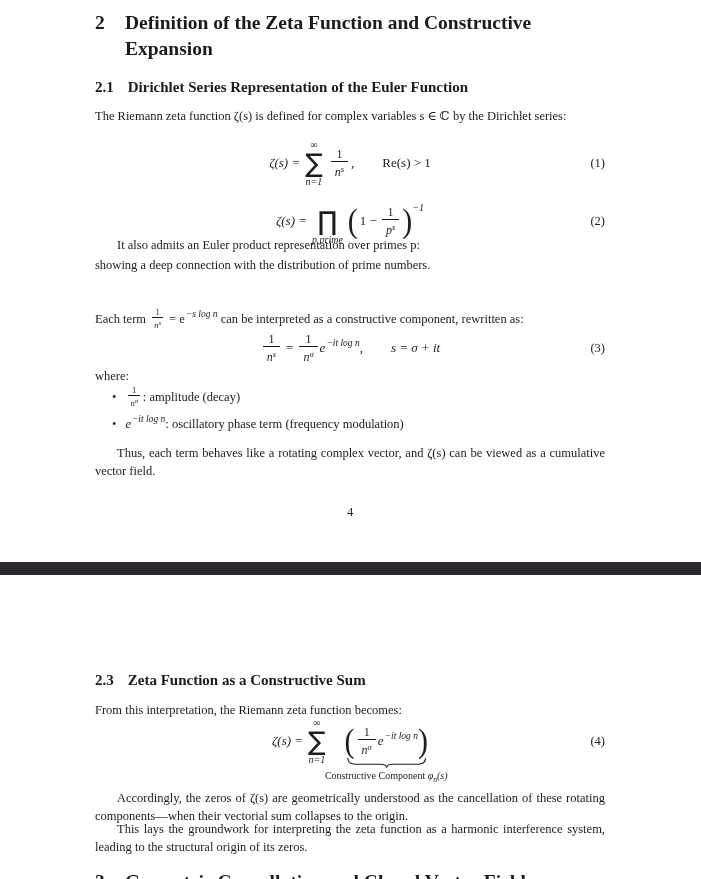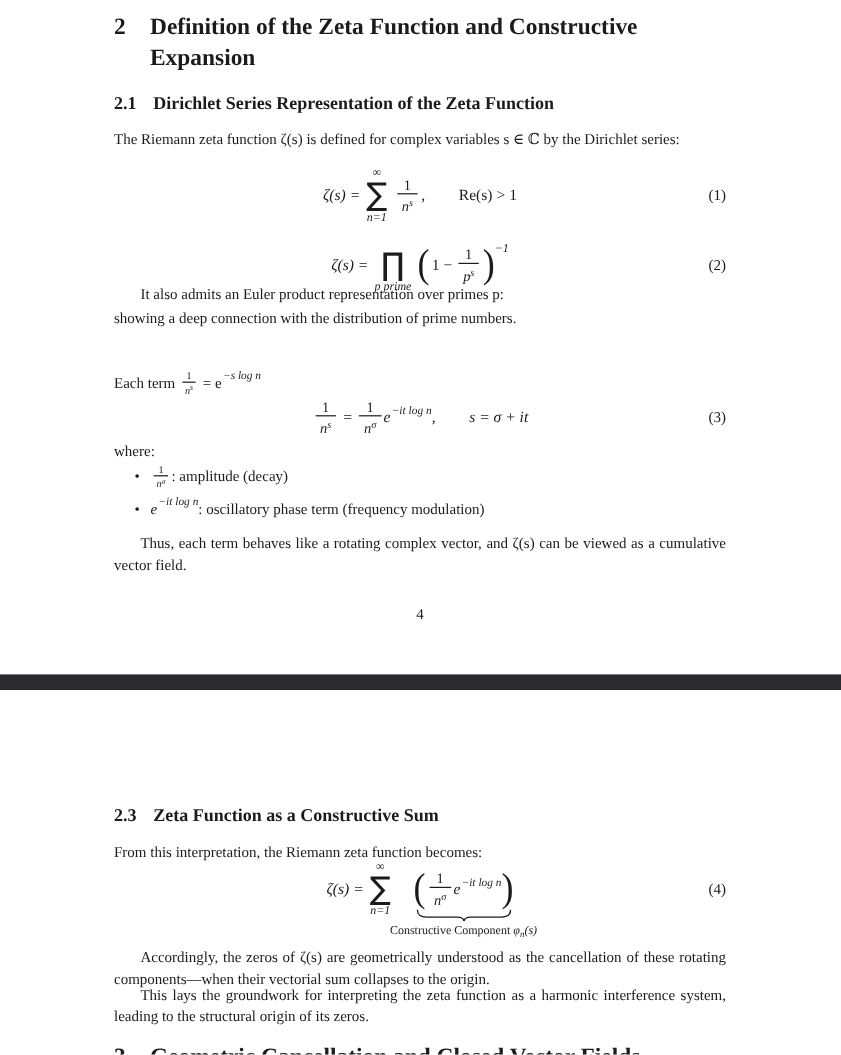--- a/index.html
+++ b/index.html
@@ -62,21 +62,21 @@
 <div class="page">
 
   <h1 class="abs sec" style="top:10px;">
     <span class="num">2</span>
     <span class="title">Definition of the Zeta Function and Constructive
 Expansion</span>
   </h1>
 
   <h2 class="abs sub" style="top:77px;">
     <span class="num">2.1</span>
-    <span>Dirichlet Series Representation of the Zeta Function</span>
+    <span>Dirichlet Series Representation of the Euler Function</span>
   </h2>
 
   <p class="abs body" style="top:107px;">The Riemann zeta function ζ(s) is defined for complex variables s ∈ ℂ by the Dirichlet series:</p>
 
   <div class="abs eq" style="top:140px;height:46px;">
     <span class="math">ζ(s) =</span>
     <span class="bigop">
       <span class="lim" style="font-style:normal;">∞</span>
       <span class="op">∑</span>
       <span class="lim">n=1</span>
@@ -113,20 +113,21 @@
 
 
   <div class="abs pmath" style="top:306px;height:26px;">
     <span class="t">Each term </span>
     <span class="frac small">
       <span class="fnum" style="font-style:normal;">1</span>
       <span class="fden"><span class="ital">n</span><sup>s</sup></span>
     </span>
     <span class="t"> = e</span>
     <span class="esup">−s log n</span>
+    <span class="t"> can be interpreted as a constructive component, rewritten as:</span>
   </div>
 
   <div class="abs eq" style="top:330px;height:36px;">
     <span class="frac">
       <span class="fnum" style="font-style:normal;">1</span>
       <span class="fden"><span class="ital">n</span><sup>s</sup></span>
     </span>
     <span class="math" style="font-style:normal;margin:0 3px;">=</span>
     <span class="frac">
       <span class="fnum" style="font-style:normal;">1</span>

